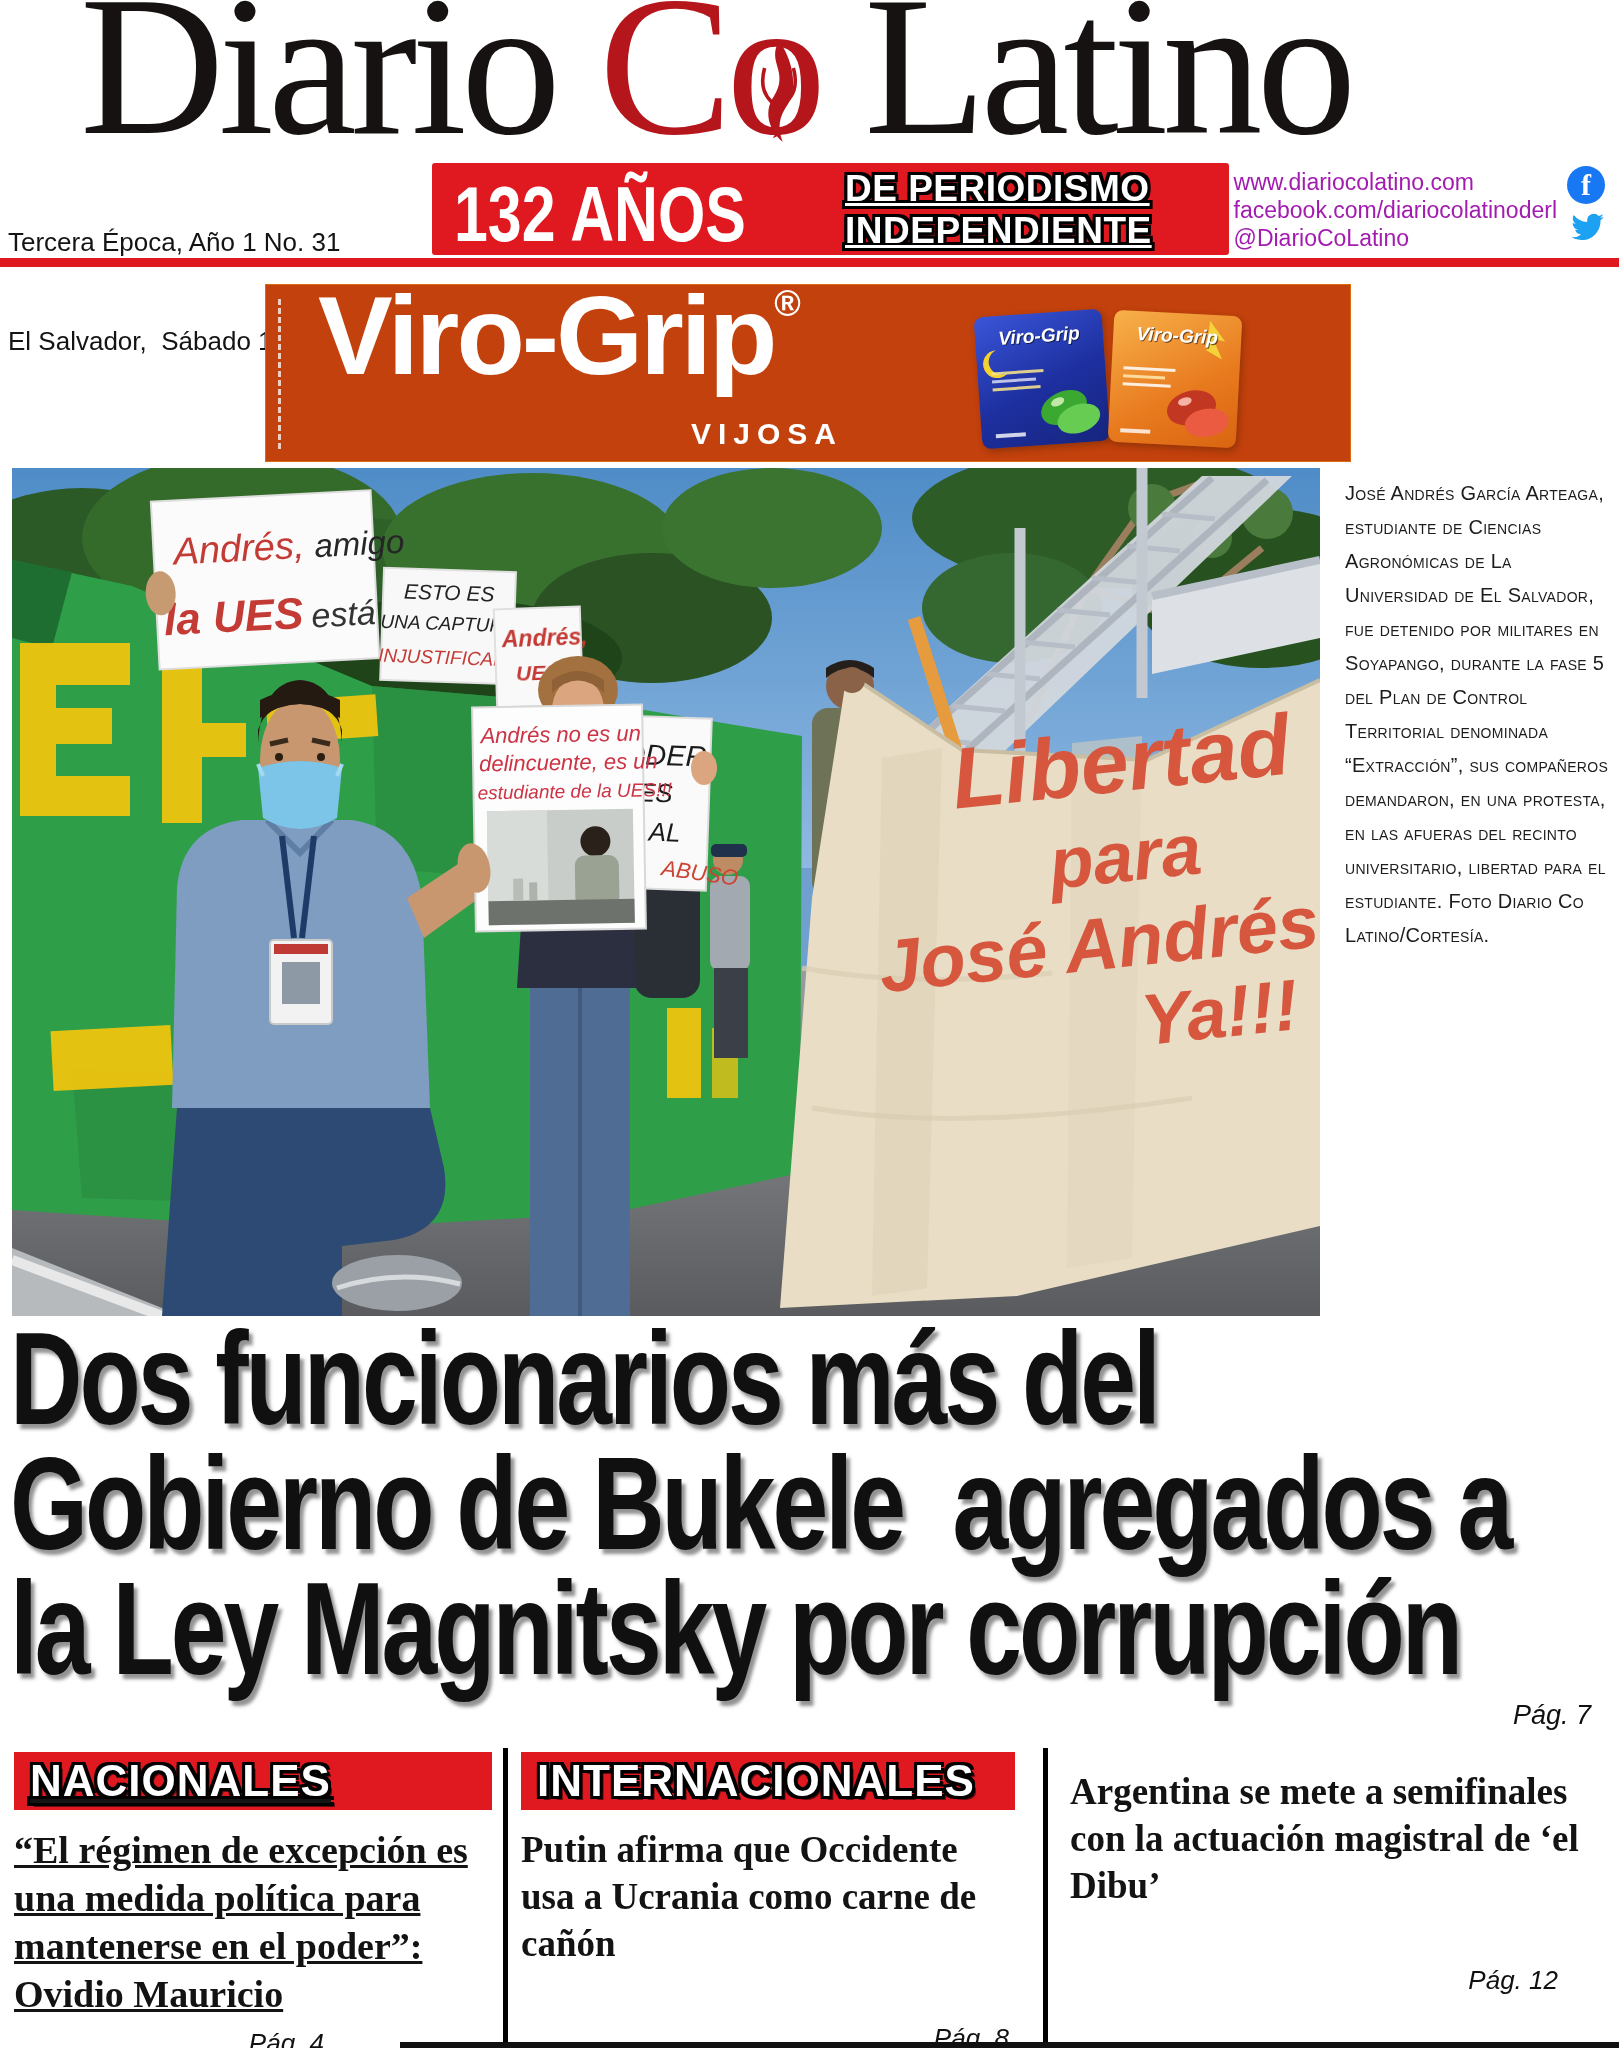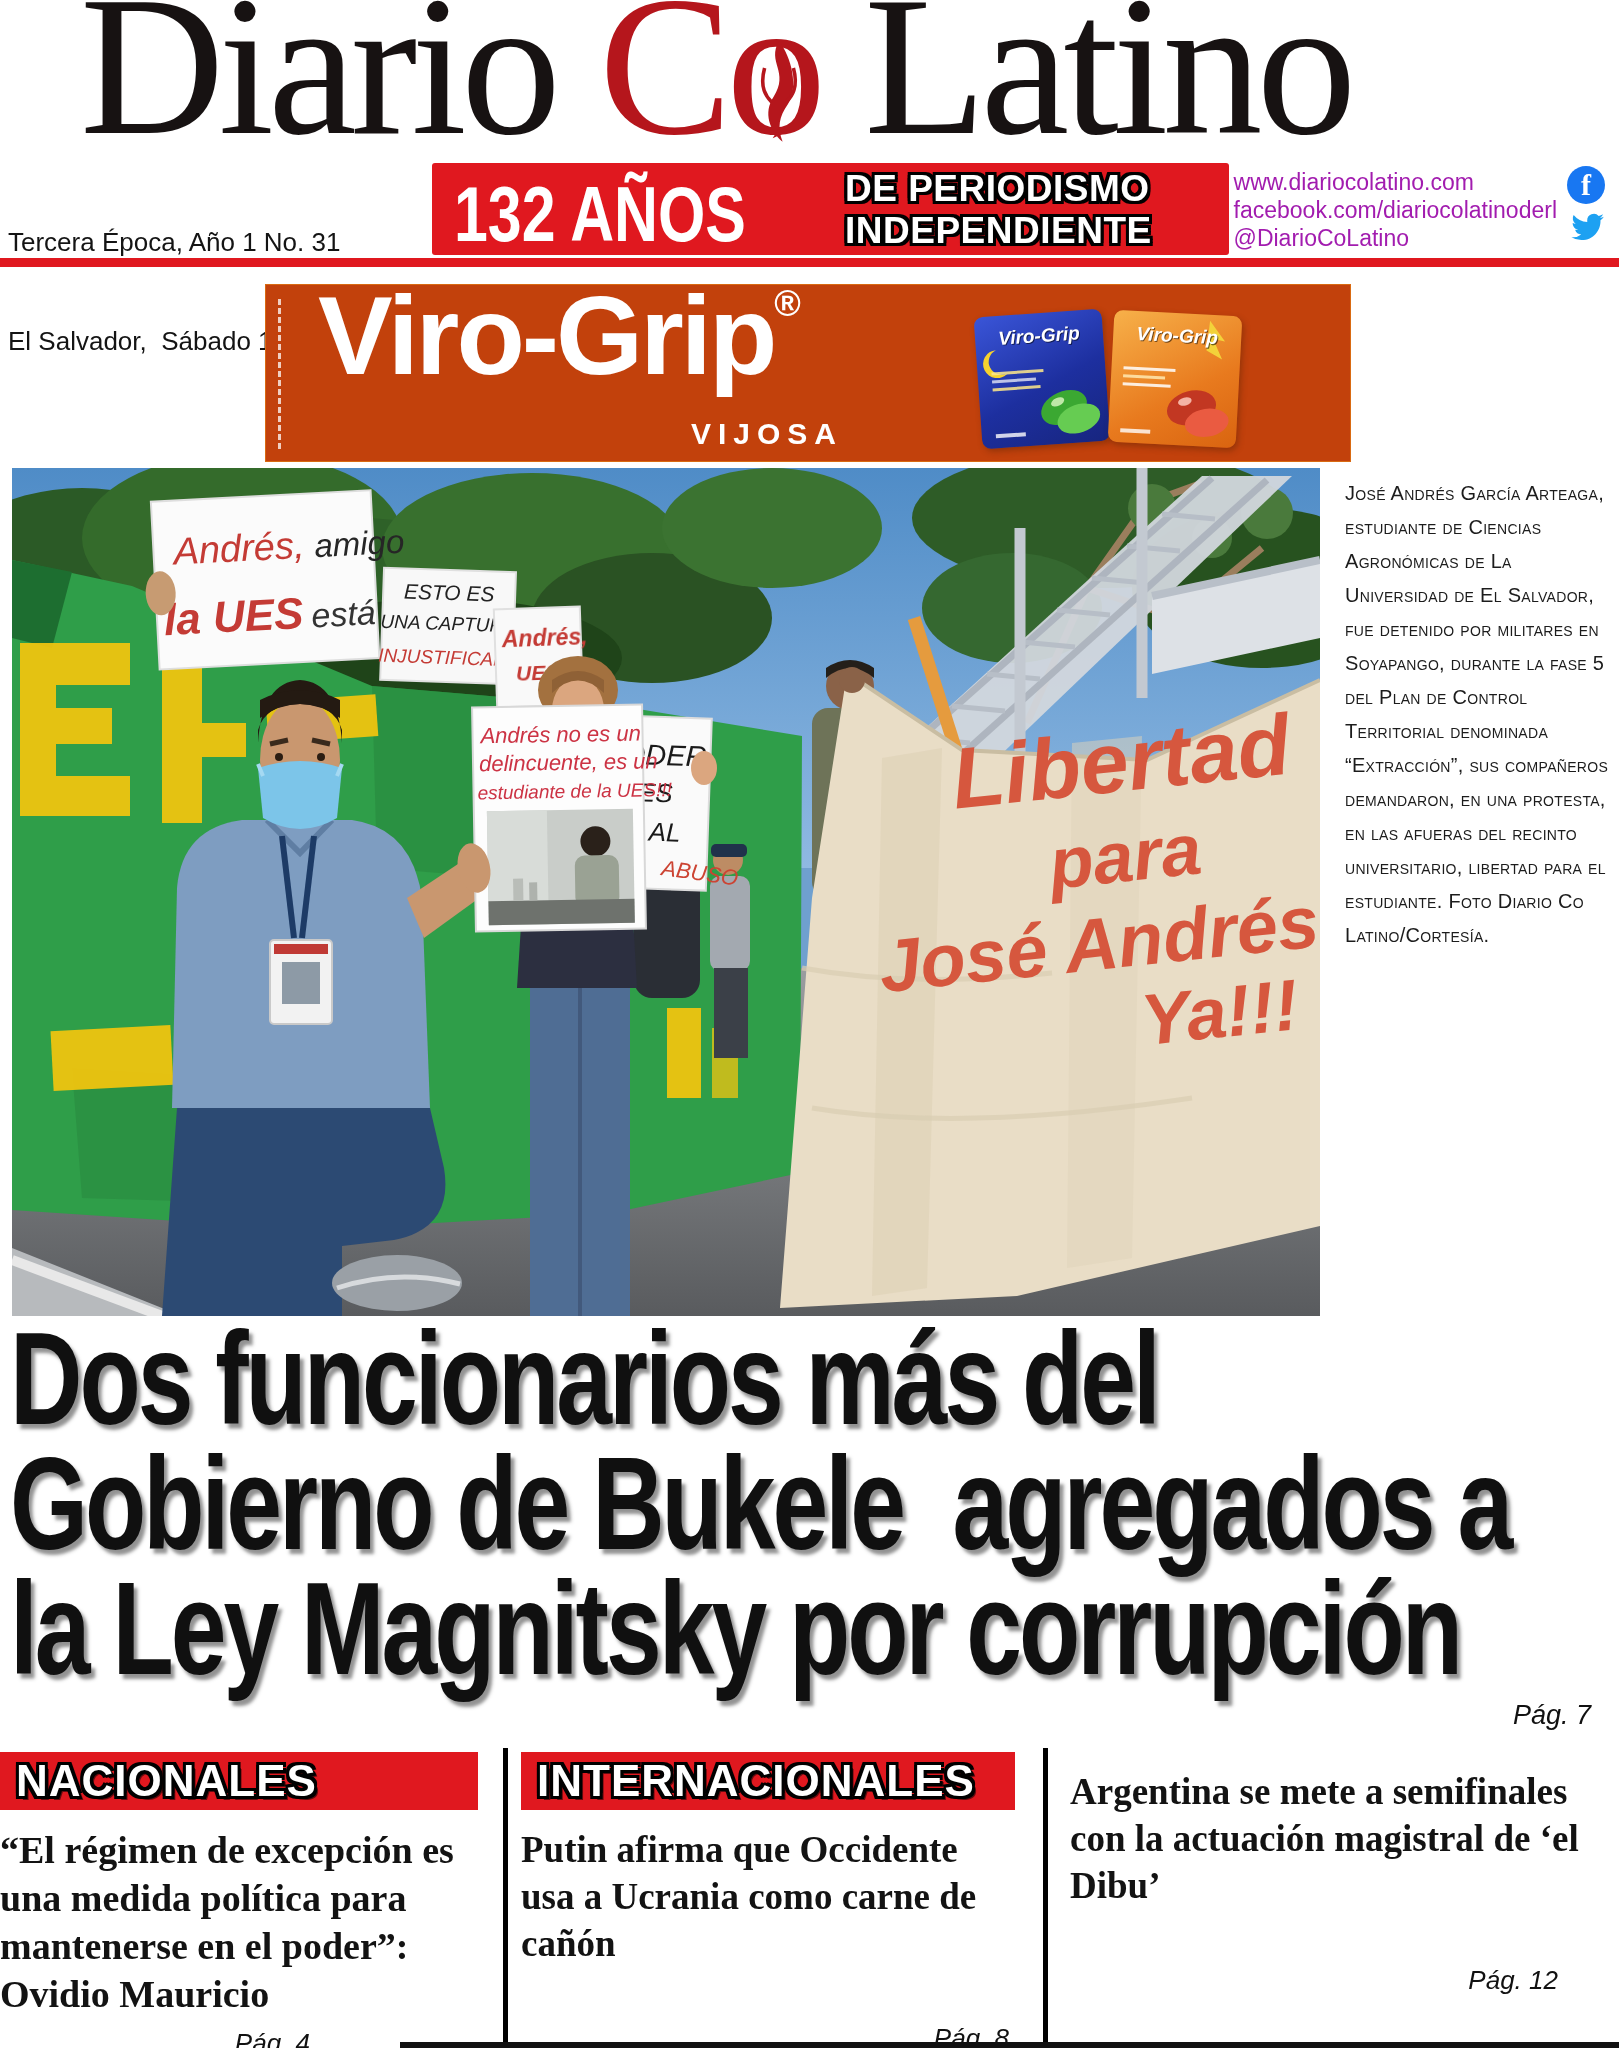--- a/index.html
+++ b/index.html
@@ -12,21 +12,21 @@
   .masthead .co{color:#b5161c;position:relative;}
   .phoenix{position:absolute;right:14px;bottom:26px;width:54px;height:110px;}
 
   .edition{position:absolute;left:8px;top:160px;font-size:26px;line-height:33px;color:#141414;white-space:pre;}
 
   .anniv{position:absolute;left:432px;top:163px;width:797px;height:92px;background:#e0181f;border-radius:3px;}
   .anniv .years{position:absolute;left:22px;top:6px;font-size:78px;font-weight:bold;color:#fff;
                 transform:scaleX(.78);transform-origin:left center;white-space:nowrap;}
   .anniv .subs{position:absolute;left:413px;top:5px;font-size:37px;line-height:42px;font-weight:bold;color:#fff;
                letter-spacing:.5px;white-space:nowrap;
-               text-shadow:-3px -3px 0 #000,3px -3px 0 #000,-3px 3px 0 #000,3px 3px 0 #000,0 -3px 0 #000,0 3px 0 #000,-3px 0 0 #000,3px 0 0 #000;}
+               text-shadow:-3px -3px 0 #000,3px -3px 0 #000,-3px 3px 0 #000,3px 3px 0 #000,0 -3px 0 #000,0 3px 0 #000,-3px 0 0 #000,3px 0 0 #000;text-decoration:underline;}
 
   .contact{position:absolute;right:62px;top:168px;text-align:left;font-size:23px;line-height:28px;color:#a21caf;}
   .contact div{cursor:pointer;}
   .social{position:absolute;right:10px;top:166px;width:42px;}
   .fb{width:38px;height:38px;border-radius:50%;background:#1877f2;color:#fff;font-weight:bold;
       font-size:30px;text-align:center;line-height:38px;font-family:"Liberation Serif",serif;}
   .tw{margin-top:4px;width:38px;height:38px;}
 
   .red-rule{position:absolute;left:0;top:258px;width:1619px;height:9px;background:#e0181f;}
 
@@ -58,21 +58,21 @@
            transform:scaleX(.76);transform-origin:left top;white-space:pre;
            text-shadow:5px 5px 4px rgba(40,40,40,.5);}
   .hl-page{position:absolute;right:28px;top:1700px;font-size:27px;font-style:italic;color:#111;}
 
   
   .section{position:absolute;top:1752px;height:296px;}
   .sec-bar{height:58px;background:#e0181f;display:flex;align-items:center;padding-left:16px;box-sizing:border-box;}
   .sec-label{font-size:44px;font-weight:bold;color:#fff;letter-spacing:1px;
              text-shadow:-3px -3px 0 #000,3px -3px 0 #000,-3px 3px 0 #000,3px 3px 0 #000,0 -3px 0 #000,0 3px 0 #000,-3px 0 0 #000,4px 4px 0 rgba(0,0,0,.55);}
   .sec-head{font-family:"Liberation Serif","DejaVu Serif",serif;font-weight:bold;color:#131313;padding-top:16px;}
-  .sec1{left:0;width:478px;}  .sec1 .sec-head{font-size:38px;line-height:48px;}
+  .sec1{left:14px;width:478px;text-decoration:underline;}  .sec1 .sec-head{font-size:38px;line-height:48px;}
   .sec2{left:521px;width:494px;} .sec2 .sec-head{font-size:37px;line-height:47px;}
   .sec3{left:1056px;width:552px;}.sec3 .sec-head{font-size:37px;line-height:47px;padding-left:14px;}
   .sec-page{font-size:26px;font-style:italic;text-align:right;color:#111;}
   .sec1 .sec-page{padding-right:168px;margin-top:10px;}
   .sec2 .sec-page{padding-right:6px;margin-top:56px;}
   .sec3 .sec-page{padding-right:50px;margin-top:56px;}
   .divider{position:absolute;top:1748px;width:5px;height:300px;background:#000;}
   .div1{left:503px;} .div2{left:1043px;}
   .bottom-strip{position:absolute;left:400px;top:2042px;width:1219px;height:6px;background:#111;}
 </style>

